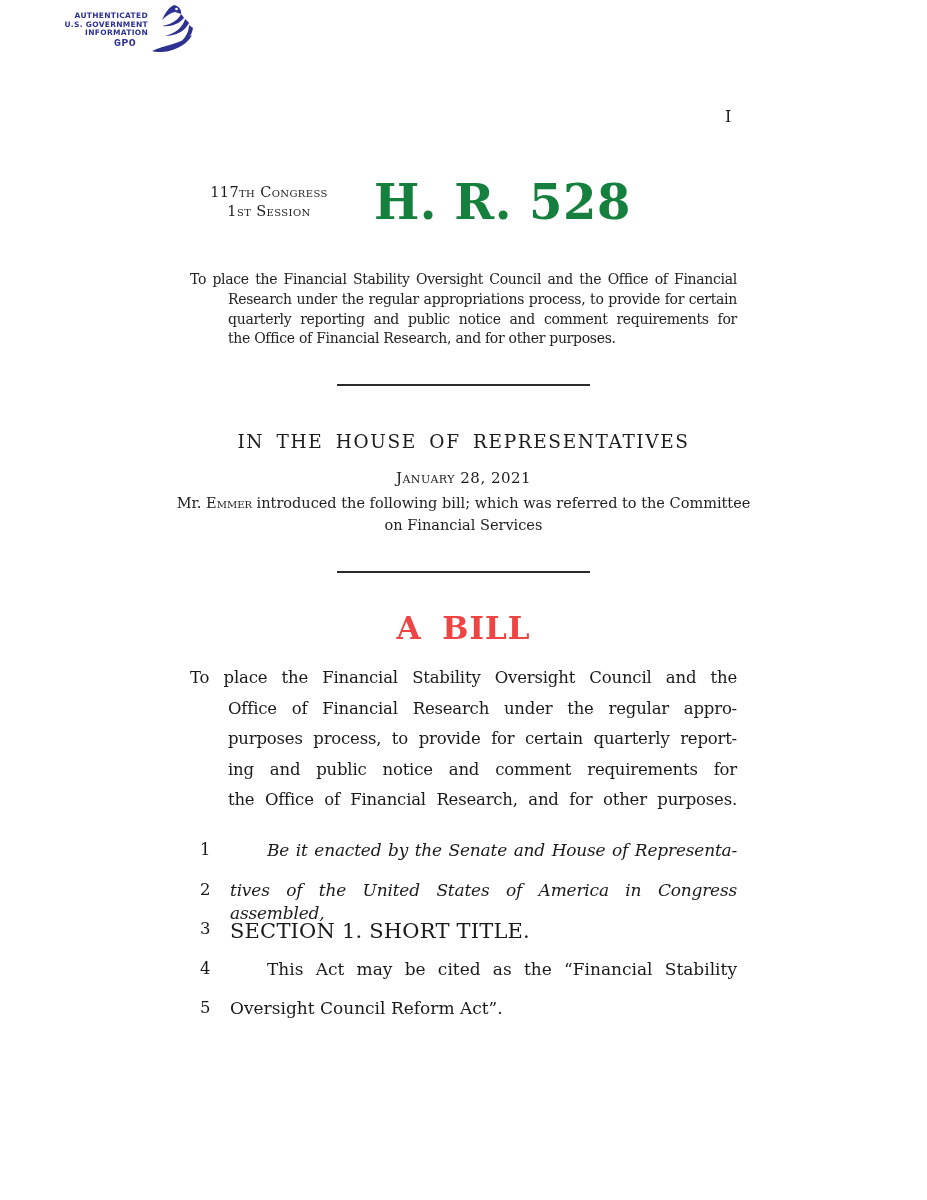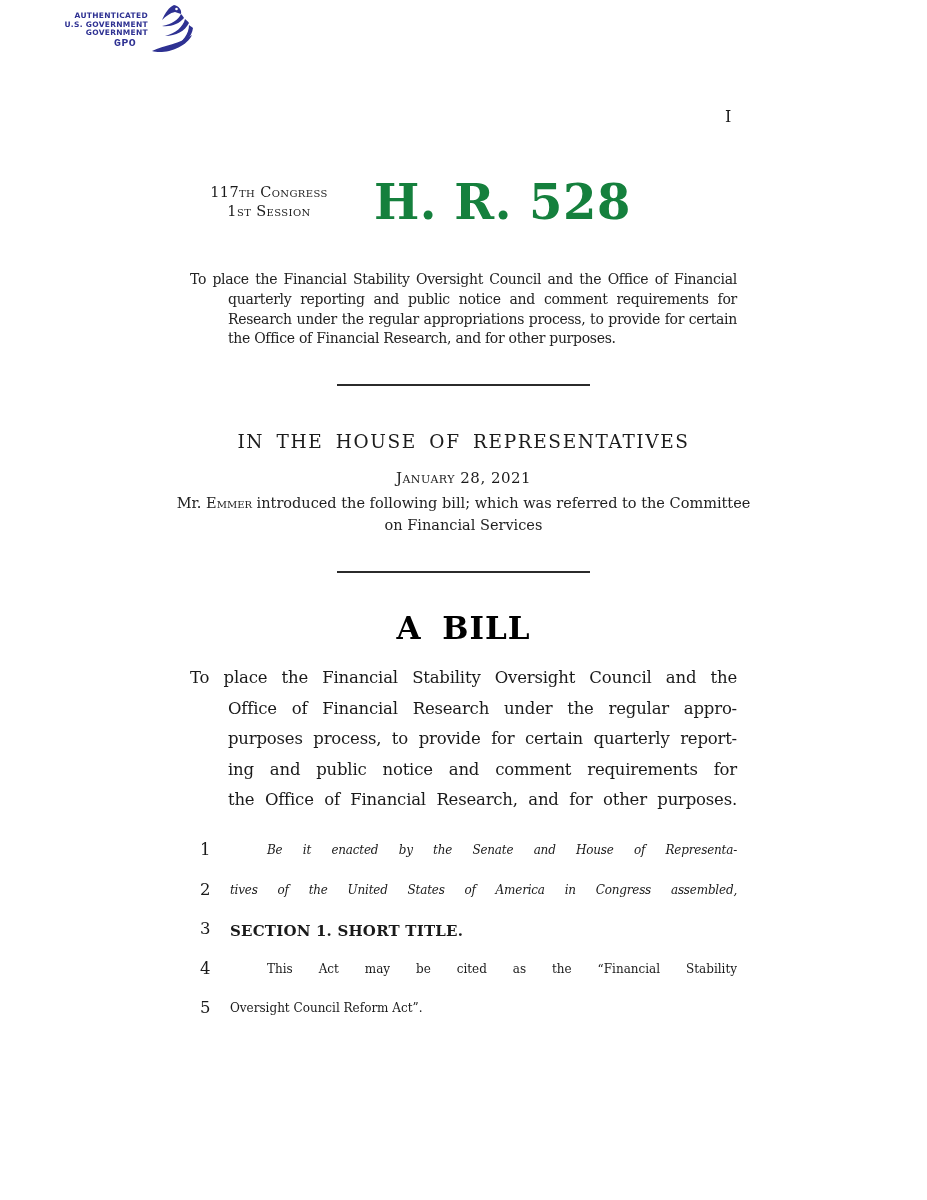--- a/index.html
+++ b/index.html
@@ -65,47 +65,47 @@
   .referral {
     position: absolute; top: 493px; left: 170px; width: 587px;
     text-align: center; font-size: 14.5px; line-height: 21.5px; color: #222;
   }
   .sc { font-variant: small-caps; }
 
   
   .bill-heading {
     position: absolute; top: 610px; left: 190px; width: 547px;
     text-align: center; font-size: 31px; font-weight: bold;
-    letter-spacing: 1px; word-spacing: 9px; color: #000000;
+    letter-spacing: 1px; word-spacing: 9px; color: #ef4444;
   }
 
   
   .purpose { position: absolute; top: 663px; left: 190px; width: 547px; font-size: 16.5px; line-height: 30.5px; letter-spacing: -0.2px; }
   .purpose .pl { width: 100%; }
   .purpose .cont { margin-left: 38px; width: 509px; }
 
   
   .body-lines { position: absolute; top: 839px; left: 200px; width: 537px; }
   .bline { position: relative; height: 39.6px; }
   .bline .num { position: absolute; left: 0; top: 1px; font-size: 16.5px; }
-  .bline .txt { margin-left: 30px; font-size: 12px; line-height: 23px; }
+  .bline .txt { margin-left: 30px; font-size: 17px; line-height: 23px; }
   .txt.italic { font-style: italic; letter-spacing: -0.2px; }
-  .txt.bold { font-weight: bold; font-size: 15px; letter-spacing: 0.2px; padding-top: 2px; }
+  .txt.bold { font-weight: normal; font-size: 21px; letter-spacing: 0.2px; padding-top: 2px; }
   .txt.indent { text-indent: 37px; }
 </style>
 </head>
 <body>
 
 <div class="page">
 
   <div class="gpo-logo">
     <div class="gpo-textblock" style="color:#2e3192">
       <div>AUTHENTICATED</div>
       <div>U.S. GOVERNMENT</div>
-      <div>GOVERNMENT</div>
+      <div>INFORMATION</div>
     </div>
     <span class="gpo-eagle">
       <svg width="46" height="52" viewBox="0 0 46 52">
         <g fill="#2e3192">
           <path d="M26 2 C31 3 34 7 33 11 L27 9 C22 10 18 13 14 17 C17 10 21 4 26 2 Z"></path>
           <path d="M33 11 C30 17 24 21 14 23 C23 24 31 21 36 15 C35 13 34 12 33 11 Z"></path>
           <path d="M37 16 C35 24 28 30 17 33 C28 33 37 28 41 20 C40 18 38 17 37 16 Z"></path>
           <path d="M41 22 C41 31 35 39 25 44 C36 42 44 34 45 25 C44 24 42 23 41 22 Z"></path>
           <path d="M4 48 C16 42 32 41 44 32 C38 45 16 52 4 48 Z"></path>
           <circle cx="28.5" cy="6" r="1.3" fill="#ffffff"></circle>
@@ -119,22 +119,22 @@
 
   <div class="congress-block">
     <div class="congress-line">117th Congress</div>
     <div class="congress-line">1st Session</div>
   </div>
 
   <div class="bill-number">H. R. 528</div>
 
   <div class="preamble">
     <div class="pl just">To place the Financial Stability Oversight Council and the Office of Financial</div>
+    <div class="pl cont just">Research under the regular appropriations process, to provide for certain</div>
     <div class="pl cont just">quarterly reporting and public notice and comment requirements for</div>
-    <div class="pl cont just">Research under the regular appropriations process, to provide for certain</div>
     <div class="pl cont">the Office of Financial Research, and for other purposes.</div>
   </div>
 
   <div class="rule rule-1"></div>
 
   <div class="house-title">IN THE HOUSE OF REPRESENTATIVES</div>
   <div class="date-line">January 28, 2021</div>
   <div class="referral">
     <div><span>Mr.</span> <span class="sc">Emmer</span> <span>introduced the following bill; which was referred to the Committee</span></div>
     <div>on Financial Services</div>

